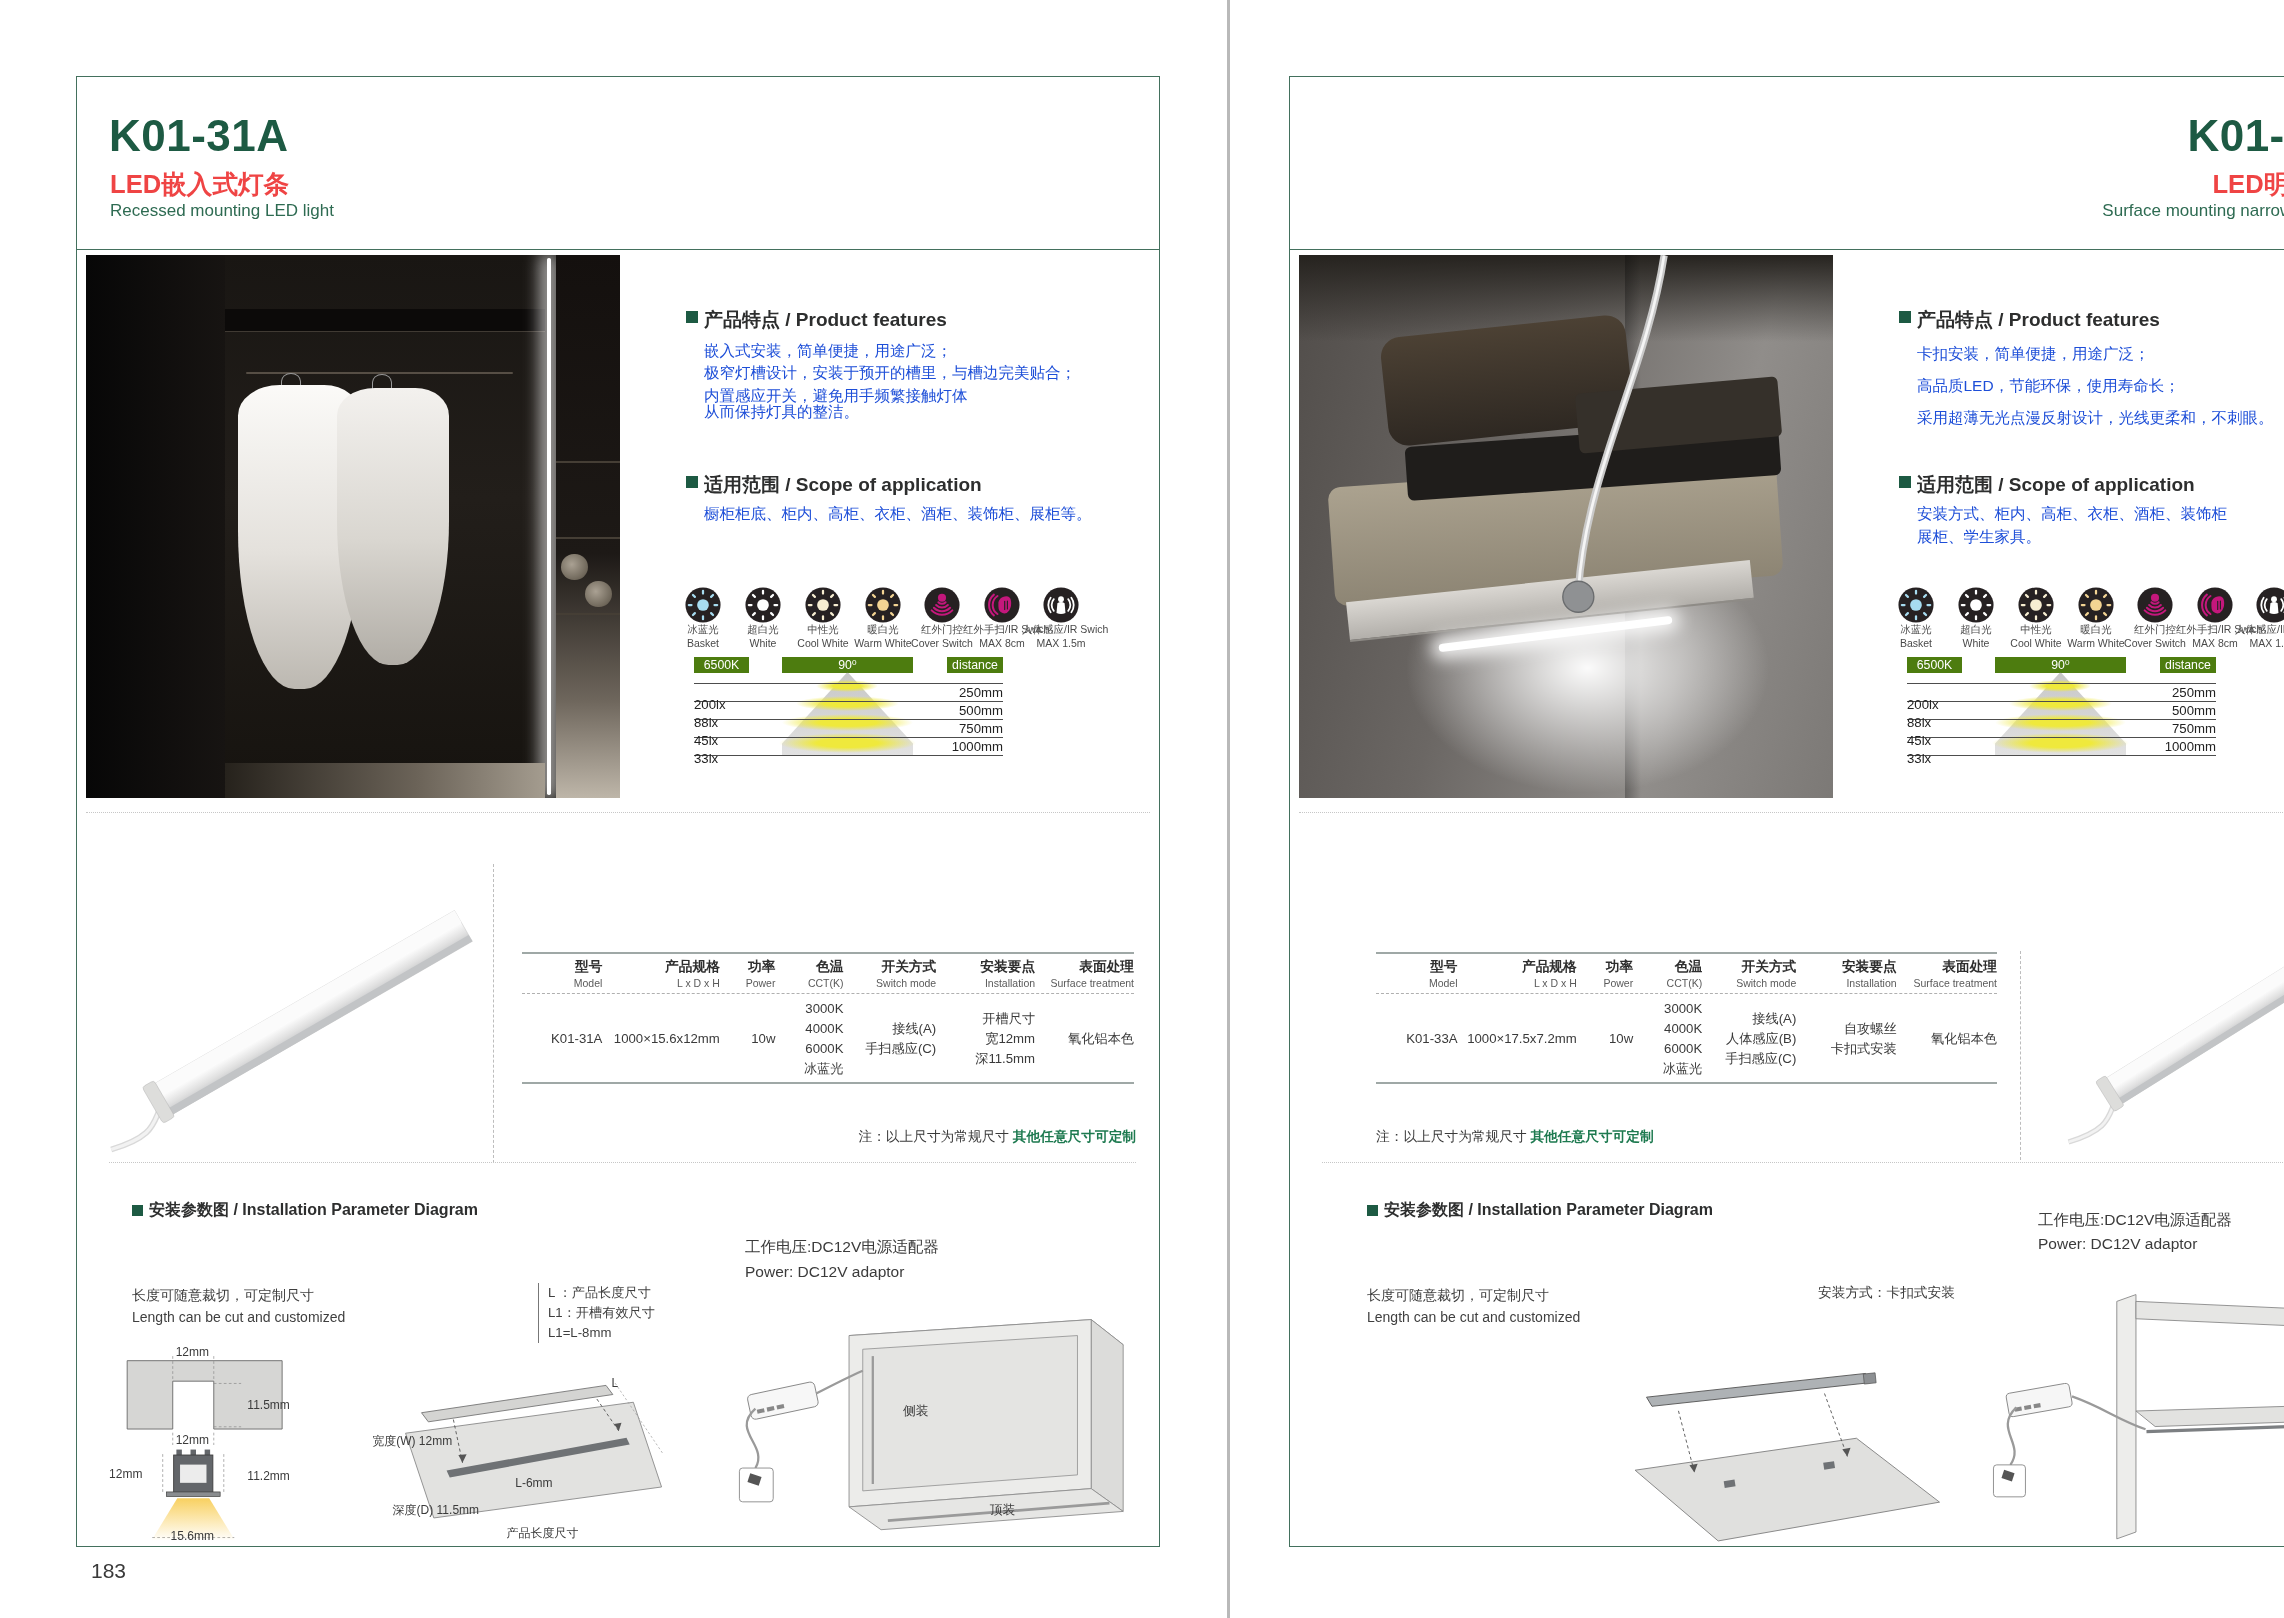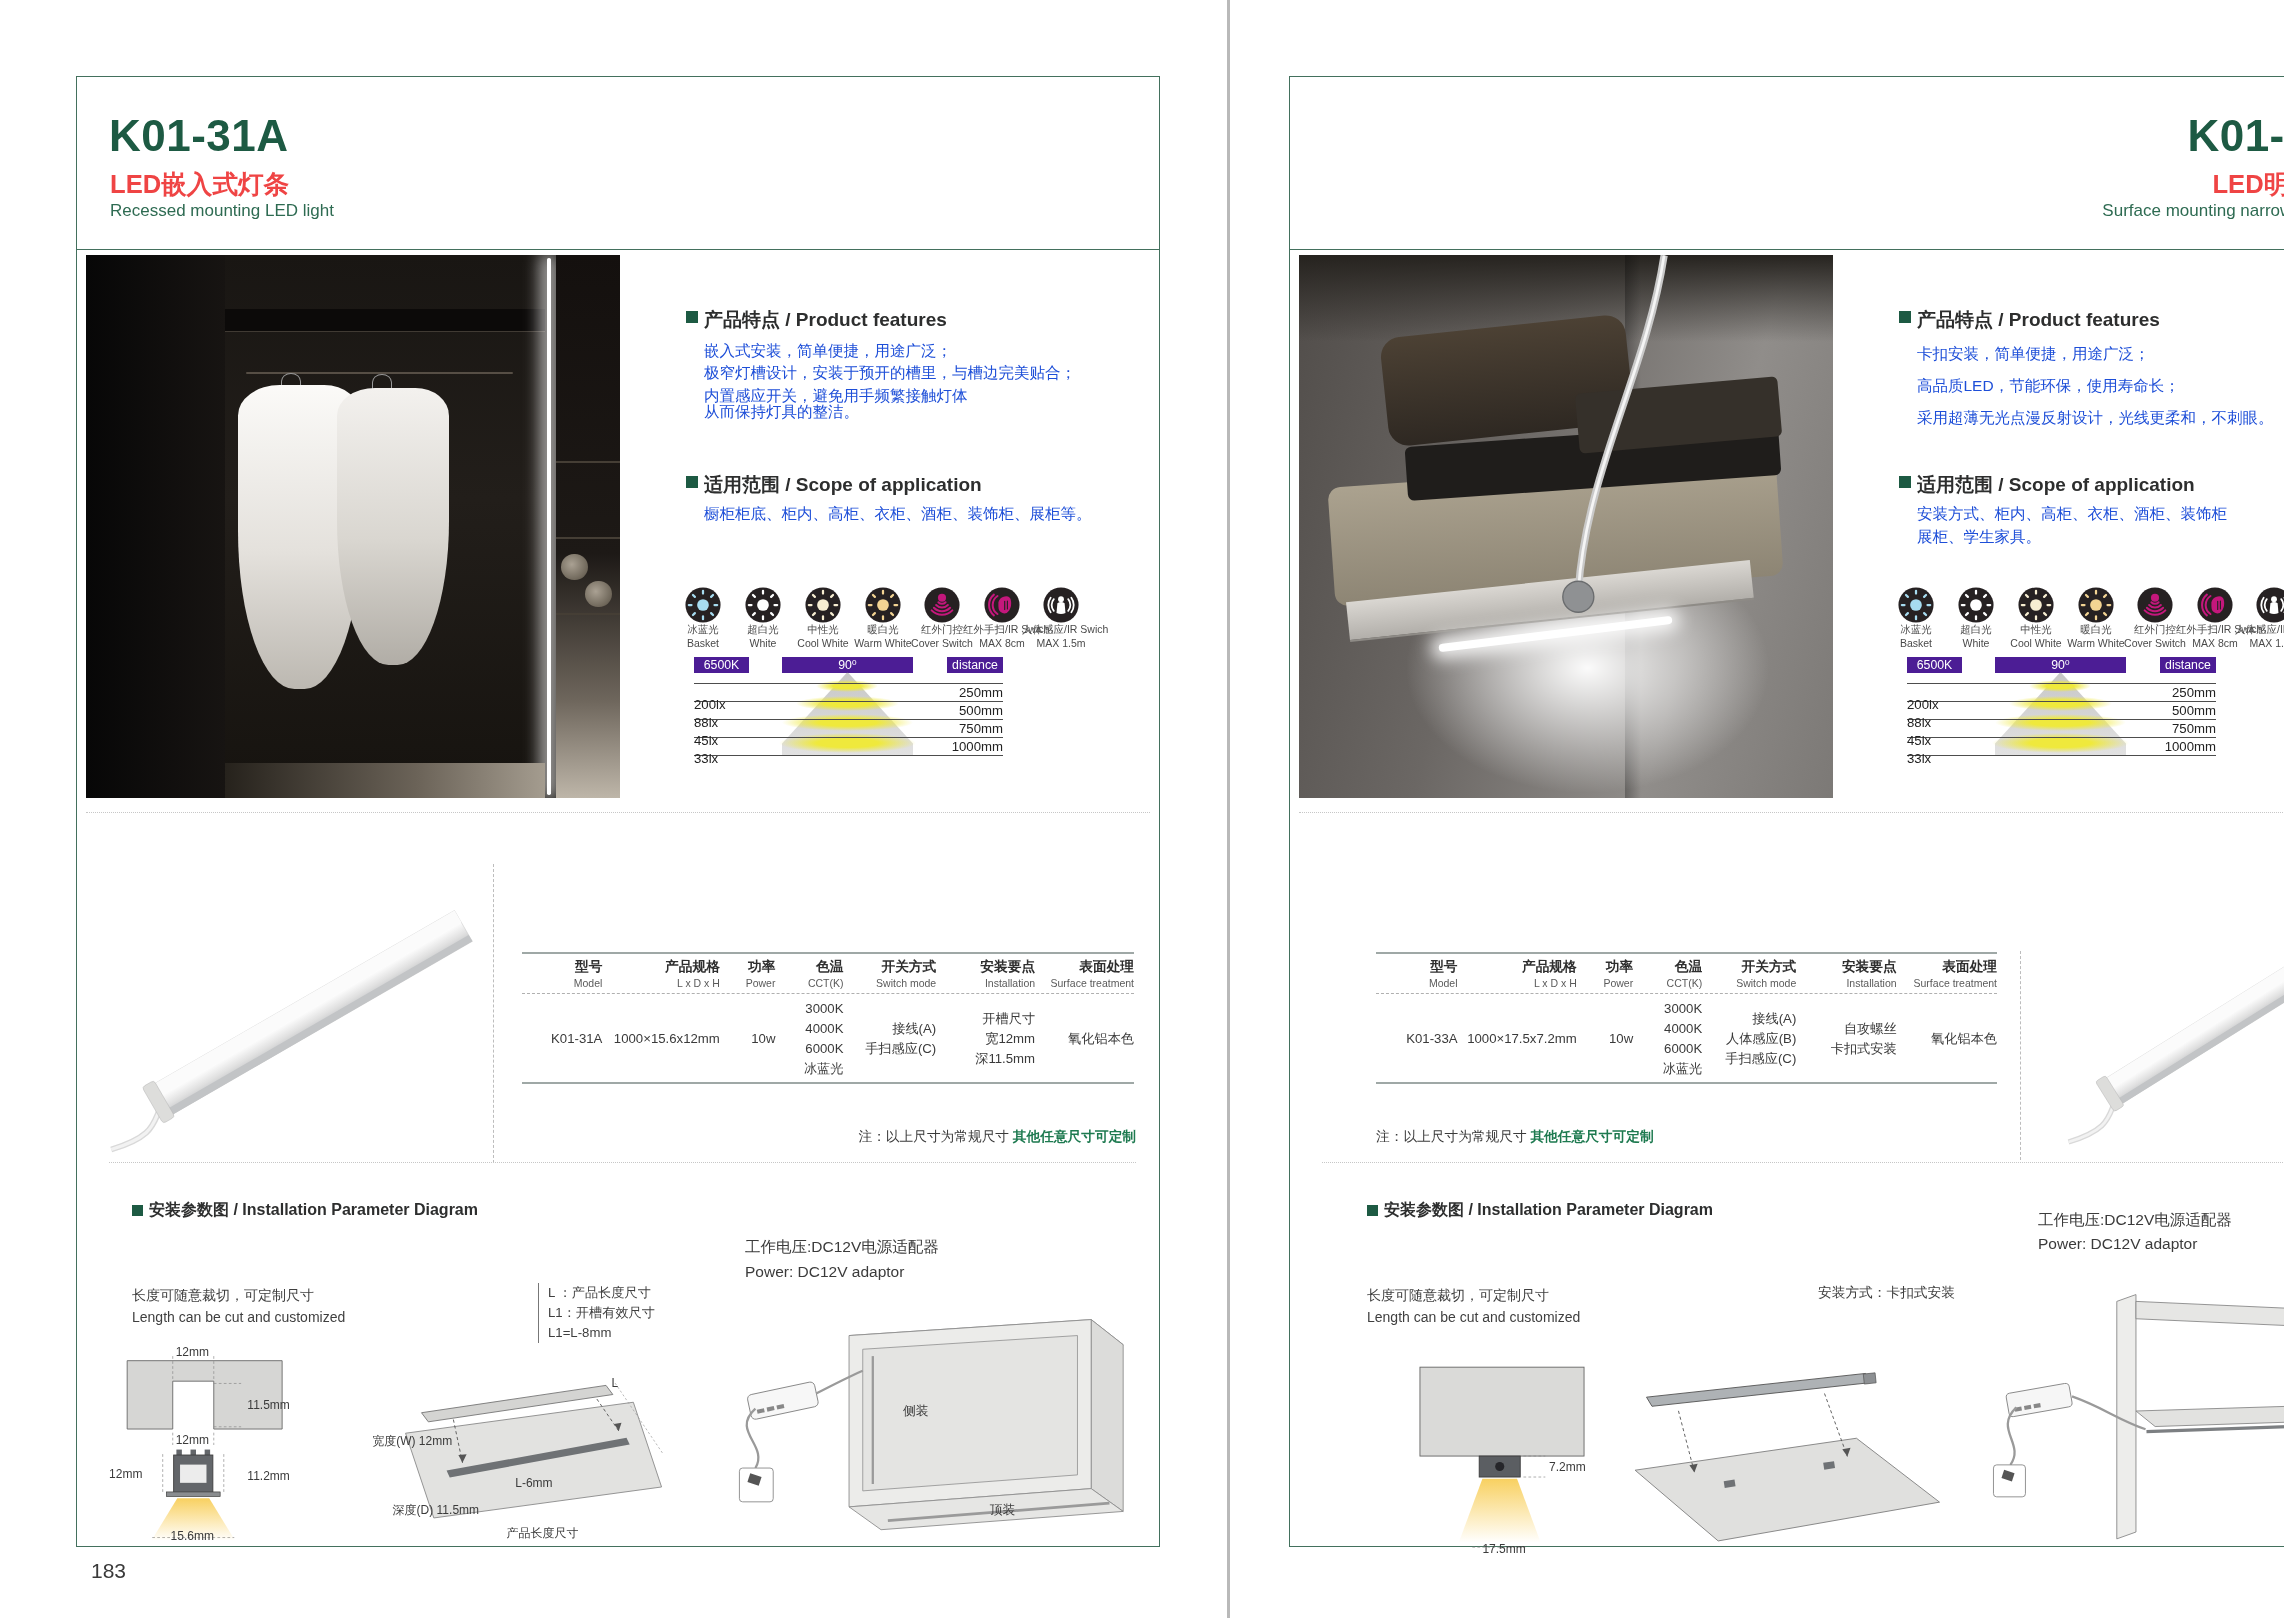--- a/index.html
+++ b/index.html
@@ -14,21 +14,21 @@
   .sub-cn{position:absolute;top:90px;font-size:25.6px;font-weight:bold;color:#ef4444;}
   .sub-en{position:absolute;top:124px;font-size:17px;color:#2e6b52;}
   .ta-r{text-align:right;}
   .hdr-rule{position:absolute;top:172px;left:0;right:0;height:0.9px;background:#43705d;}
   .photo{position:absolute;left:9px;top:178px;width:534px;height:543px;overflow:hidden;}
   .sec-bullet{position:absolute;width:12.3px;height:12.3px;background:#1d5a43;}
   .sec-h{position:absolute;font-size:19px;font-weight:bold;color:#2d2e2e;white-space:nowrap;}
   .feat{position:absolute;left:627px;font-size:15.5px;color:#1d4ed8;white-space:nowrap;}
   .icn{position:absolute;top:510px;width:78px;text-align:center;}
   .icn .lb{font-size:10.5px;color:#4a4a4a;line-height:13.7px;white-space:nowrap;}
-  .pm-box{position:absolute;top:580px;height:15.5px;background:#4c1d95;color:#fff;font-size:12.3px;
+  .pm-box{position:absolute;top:580px;height:15.5px;background:#4d7c0f;color:#fff;font-size:12.3px;
           display:flex;align-items:center;justify-content:center;}
   .pm-line{position:absolute;left:617px;width:309px;height:0.9px;background:#4d4d4d;}
   .pm-lux{position:absolute;left:617px;font-size:13.2px;color:#222;margin-top:12px;}
   .pm-mm{position:absolute;left:617px;width:309px;text-align:right;font-size:13.2px;color:#222;}
   .pm-cone{position:absolute;left:705px;top:595px;width:131px;height:83px;
            background:linear-gradient(180deg,rgba(120,120,120,.42),rgba(150,150,150,.28));
            clip-path:polygon(50% 0,108% 100%,-8% 100%);}
   .pm-ell{position:absolute;border-radius:50%;background:radial-gradient(closest-side,#efe93c 0%,#efe93c 45%,rgba(239,233,60,0) 100%);}
   .vdash{position:absolute;border-left:0.9px dashed #bdbdbd;}
   .dotline{position:absolute;border-top:0.9px dotted #c7c7c7;}
@@ -725,35 +725,20 @@
   <div class="dotline" style="top:1085px;left:32px;right:23px"></div>
 
   <div class="sec-bullet" style="left:77px;top:1128px;width:11px;height:11px"></div>
   <div class="inst-h abs" style="left:94px;top:1123px">安装参数图 / Installation Parameter Diagram</div>
   <div class="inst-t abs" style="left:77px;top:1210px">长度可随意裁切，可定制尺寸</div>
   <div class="inst-t abs" style="left:77px;top:1232px">Length can be cut and customized</div>
   <div class="inst-t abs" style="left:528px;top:1207px;font-size:13.7px">安装方式：卡扣式安装</div>
   <div class="pwr abs" style="left:748px;top:1133px">工作电压:DC12V电源适配器</div>
   <div class="pwr abs" style="left:748px;top:1158px">Power: DC12V adaptor</div>
 
-  <div class="diag" style="left:114px;top:1274px;width:196px;height:201px">
-    <svg width="196" height="201" viewBox="0 0 430 440">
-      <rect x="35" y="35" width="360" height="195" fill="#dadad8" stroke="#666" stroke-width="2"></rect>
-      <rect x="165" y="230" width="90" height="46" fill="#5b5e62" stroke="#3c3c3c" stroke-width="2"></rect>
-      <circle cx="210" cy="253" r="10" fill="#26262a"></circle>
-      <polygon points="172,280 248,280 300,420 120,420" fill="url(#cone)"></polygon>
-      <g stroke="#8a8a8a" stroke-width="1.5" stroke-dasharray="6 5" fill="none">
-        <line x1="262" y1="230" x2="310" y2="230"></line>
-          <line x1="262" y1="276" x2="310" y2="276"></line>
-        <line x1="150" y1="430" x2="270" y2="430"></line>
-      </g>
-    </svg>
-    <div class="dim" style="left:74%;top:54%">7.2mm</div>
-    <div class="dim" style="left:40%;top:95%">17.5mm</div>
-  </div>
 
   <div class="diag" style="left:320px;top:1288px;width:356px;height:183px">
     <svg width="356" height="183" viewBox="0 0 780 400">
       <polygon points="80,70 560,18 572,38 92,90" fill="#aeb2b5" stroke="#555" stroke-width="2"></polygon>
       <rect x="556" y="18" width="26" height="22" fill="#8d9093" stroke="#555" stroke-width="1.5" transform="rotate(-6 569 29)"></rect>
       <polygon points="55,230 540,160 722,300 237,385" fill="#e0e0de" stroke="#808080" stroke-width="2"></polygon>
       <rect x="250" y="252" width="24" height="15" fill="#6f7275" transform="rotate(-9 262 259)"></rect>
       <rect x="468" y="212" width="24" height="15" fill="#6f7275" transform="rotate(-9 480 219)"></rect>
       <g stroke="#555" stroke-width="2" stroke-dasharray="7 6" fill="none">
         <path d="M150,100 L185,235"></path>

